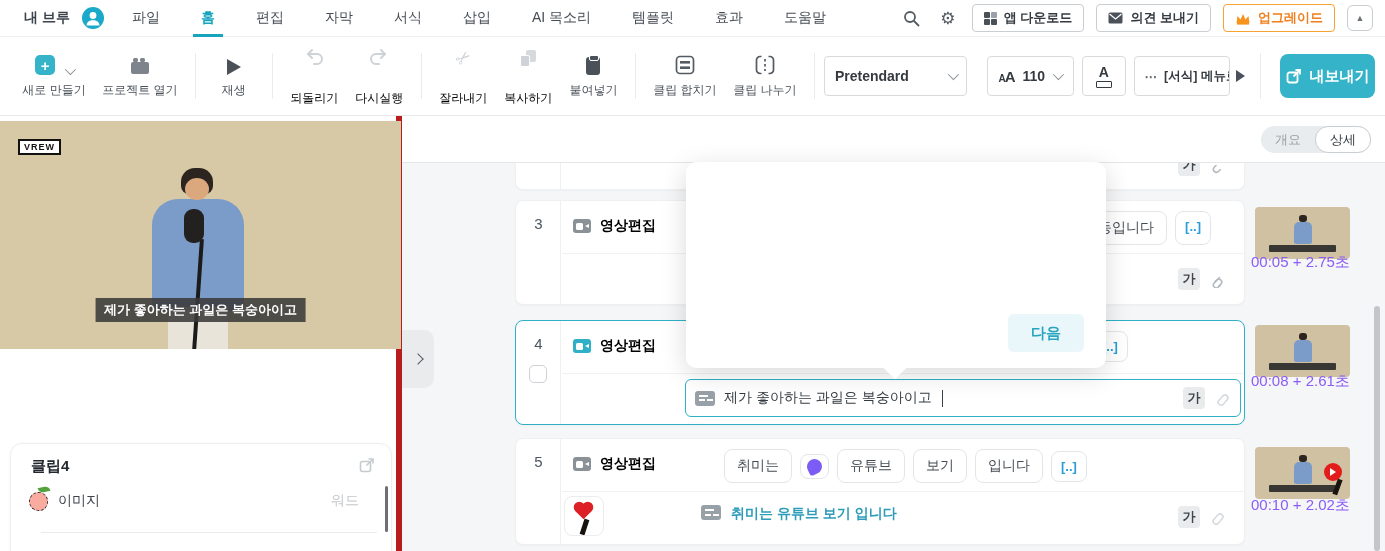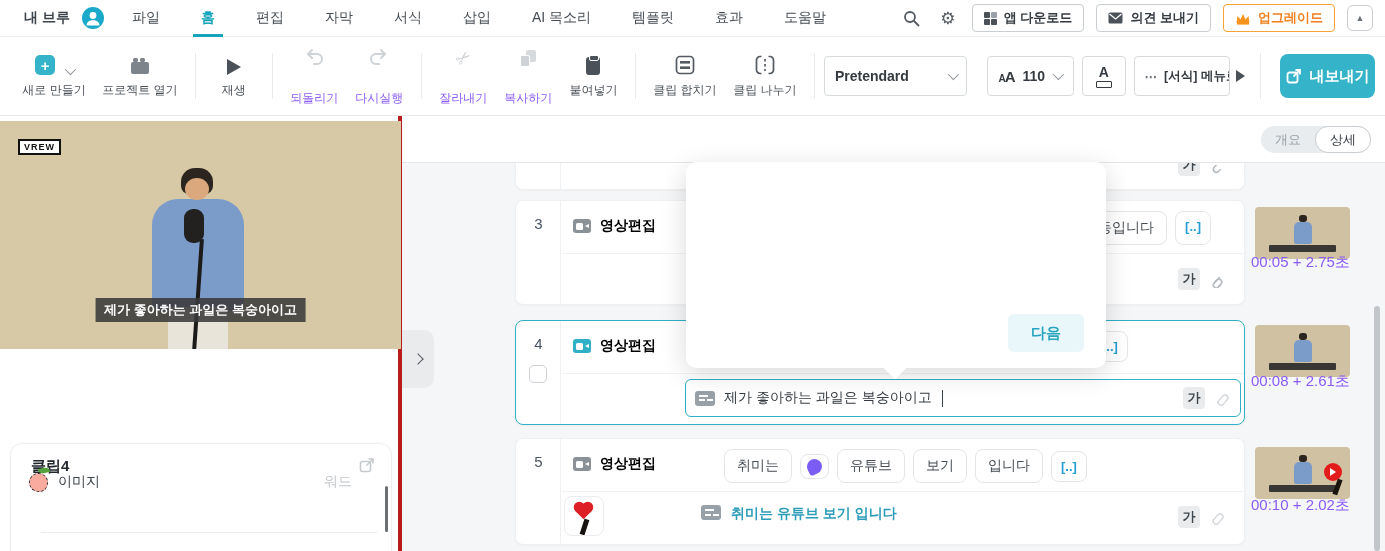--- a/index.html
+++ b/index.html
@@ -28,21 +28,21 @@
   .collapse-btn { width:26px; height:26px; border:1px solid #c9ced2; border-radius:6px; background:#fff;
                   display:flex; align-items:center; justify-content:center; font-size:9px; color:#6a7178; cursor:pointer; }
 
   
   .toolbar { position:absolute; left:0; top:37px; width:1385px; height:79px; background:#fff;
              border-bottom:1px solid #e6e8ea; display:flex; align-items:center; padding:0 10px 0 14px; }
   .tbtn { display:flex; flex-direction:column; align-items:center; justify-content:center; gap:7px;
           padding:0 9px; min-width:58px; cursor:pointer; }
   .tbtn .ticon { height:22px; display:flex; align-items:flex-end; justify-content:center; }
   .tbtn .tlabel { font-size:12px; color:#4a5158; white-space:nowrap; }
-  .tbtn.disabled .tlabel { color:#8b5cf6;margin-top:16px; }
+  .tbtn.disabled .tlabel { color:#000000;margin-top:16px; }
   .tbtn.disabled { cursor:default; }
   .vdiv { width:1px; height:46px; background:#e9ecee; margin:0 9px; }
   .new-icon { width:20px; height:20px; background:#35b4c9; border-radius:5px; color:#fff; font-size:15px; font-weight:bold;
               display:flex; align-items:center; justify-content:center; line-height:1; }
   .newwrap { display:flex; align-items:center; gap:10px; }
   .play-tri { width:0; height:0; border-left:14px solid #4a5158; border-top:8px solid transparent; border-bottom:8px solid transparent; }
   .scissors { font-size:18px; color:#d0d4d8; transform:rotate(-40deg); line-height:1; }
   .copy-ic { position:relative; width:16px; height:17px; }
   .copy-ic i { position:absolute; width:10px; height:12px; background:#d7dadd; border-radius:2px; right:0; top:0; }
   .copy-ic i+i { left:0; bottom:0; top:auto; right:auto; background:#cfd3d7; border:1px solid #fff; }
@@ -61,21 +61,21 @@
   .fmtmenu { width:98px; font-size:12.5px; font-weight:bold; white-space:nowrap; overflow:hidden; gap:6px; }
   .dots { color:#6a7178; letter-spacing:1px; font-weight:bold; }
   .next-tri { width:0; height:0; border-left:9px solid #4a5158; border-top:6px solid transparent; border-bottom:6px solid transparent;
               margin:0 6px; cursor:pointer; }
   .export-btn { margin-left:10px; width:97px; height:44px; background:#35b4c9; border-radius:8px; color:#fff; font-size:15px;
                 font-weight:bold; display:flex; align-items:center; justify-content:center; gap:8px; cursor:pointer; }
   .chev { display:inline-block; width:8px; height:8px; border-right:1.5px solid #8b9298; border-bottom:1.5px solid #8b9298;
           transform:rotate(45deg) translateY(-2px); }
 
   
-  .left-panel { position:absolute; left:0; top:116px; width:402px; height:435px; background:#fff; border-right:4px solid #b91c1c; }
+  .left-panel { position:absolute; left:0; top:116px; width:402px; height:435px; background:#fff; border-right:6px solid #b91c1c; }
   .video { position:absolute; left:0; top:5px; width:401px; height:228px; background:#d8c9a6; overflow:hidden; }
   .watermark { position:absolute; left:18px; top:18px; background:#fff; border:2px solid #111; color:#111;
                font-size:9px; font-weight:bold; letter-spacing:1px; padding:1px 4px; }
   .man-hair { position:absolute; left:181px; top:47px; width:32px; height:26px; background:#2c241e; border-radius:14px 14px 8px 8px; }
   .man-face { position:absolute; left:185px; top:57px; width:24px; height:22px; background:#dba87e; border-radius:50%; }
   .man-shirt { position:absolute; left:152px; top:78px; width:92px; height:112px; background:#7b9cc9; border-radius:26px 26px 10px 10px; }
   .man-pants { position:absolute; left:168px; top:186px; width:60px; height:42px; background:#e8e4da; }
   .mic { position:absolute; left:184px; top:88px; width:20px; height:34px; background:#23211f; border-radius:9px; }
   .mic-stand { position:absolute; left:196px; top:118px; width:4px; height:112px; background:#1c1b1a; transform:rotate(4deg); }
   .vid-sub { position:absolute; left:50%; transform:translateX(-50%); top:177px; background:rgba(58,58,58,0.88); color:#fff;
@@ -91,26 +91,26 @@
   .ctrl-right { margin-left:auto; display:flex; align-items:center; gap:15px; }
   .speed { font-size:15px; color:#555d65; cursor:pointer; }
   .frame-ic { width:24px; height:17px; background:#666d73; border-radius:4px; position:relative; cursor:pointer; }
   .frame-ic::before { content:""; position:absolute; left:9px; top:5px; width:6px; height:6px; background:#fff; border-radius:50%; }
   .frame-ic::after { content:""; position:absolute; left:3px; top:7px; width:2px; height:3px; background:#fff;
                      box-shadow:16px 0 0 #fff; }
   .clip-card { position:absolute; left:10px; top:327px; width:382px; height:120px; background:#fff; border:1px solid #eceef0;
                border-radius:12px; box-shadow:0 1px 4px rgba(0,0,0,0.04); }
   .clip-card h3 { position:absolute; left:20px; top:13px; font-size:15px; color:#23282e; }
   .clip-open { position:absolute; right:16px; top:13px; cursor:pointer; }
-  .clip-item { position:absolute; left:18px; top:29px; right:14px; height:34px; display:flex; align-items:flex-start; cursor:pointer; }
+  .clip-item { position:absolute; left:18px; top:40px; right:14px; height:34px; display:flex; align-items:center; cursor:pointer; }
   .peach { width:19px; height:19px; background:#f9ab9f; border:1px dashed #333; border-radius:50% 50% 48% 52%; position:relative; }
   .peach::before { content:""; position:absolute; left:8px; top:-6px; width:12px; height:5px; background:#55a23d;
                    border-radius:0 6px 0 6px; transform:rotate(-12deg); }
   .clip-item .lbl { margin-left:10px; font-size:14px; color:#3c434a; }
-  .clip-item .badge { margin-left:auto; margin-right:25px; font-size:14px; color:#c3c8cc; }
+  .clip-item .badge { margin-left:auto; margin-right:18px; font-size:14px; color:#c3c8cc; }
   .clip-div { position:absolute; left:30px; right:14px; top:88px; height:1px; background:#e9ecef; }
   .clip-scroll { position:absolute; right:3px; top:42px; width:3px; height:46px; background:#6b7075; border-radius:2px; }
 
   
   .right-panel { position:absolute; left:402px; top:116px; width:983px; height:435px; background:#f5f6f7; }
   .rp-header { position:absolute; left:0; top:0; width:983px; height:47px; background:#fff; border-bottom:1px solid #e4e6e8; }
   .seg { position:absolute; right:14px; top:10px; height:27px; background:#e9ecee; border-radius:14px; display:flex; align-items:center; }
   .seg .opt { font-size:13px; color:#9aa1a8; padding:0 14px; cursor:pointer; }
   .seg .opt.active { background:#fff; border:1px solid #c9ced2; border-radius:13px; color:#343a40; height:27px;
                      display:flex; align-items:center; }

